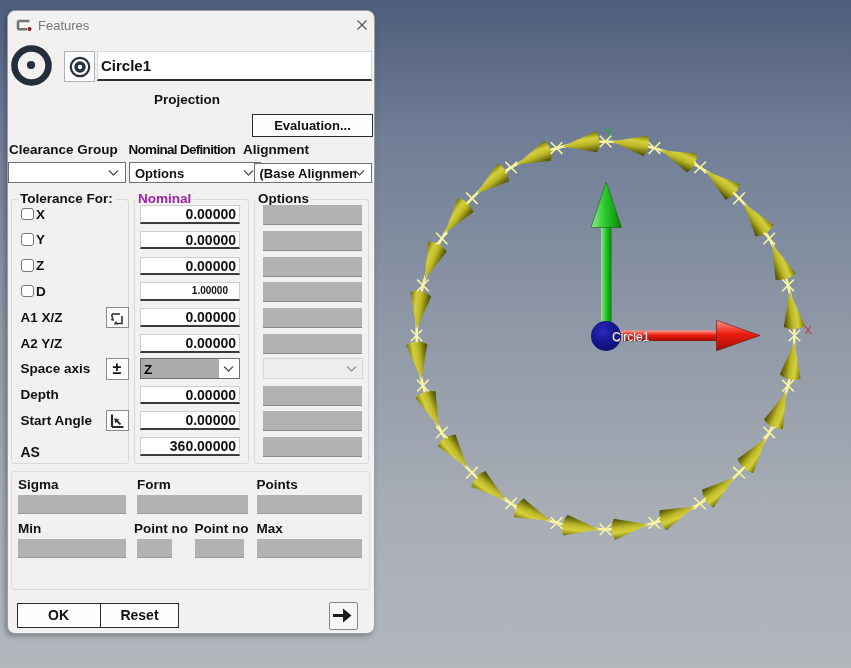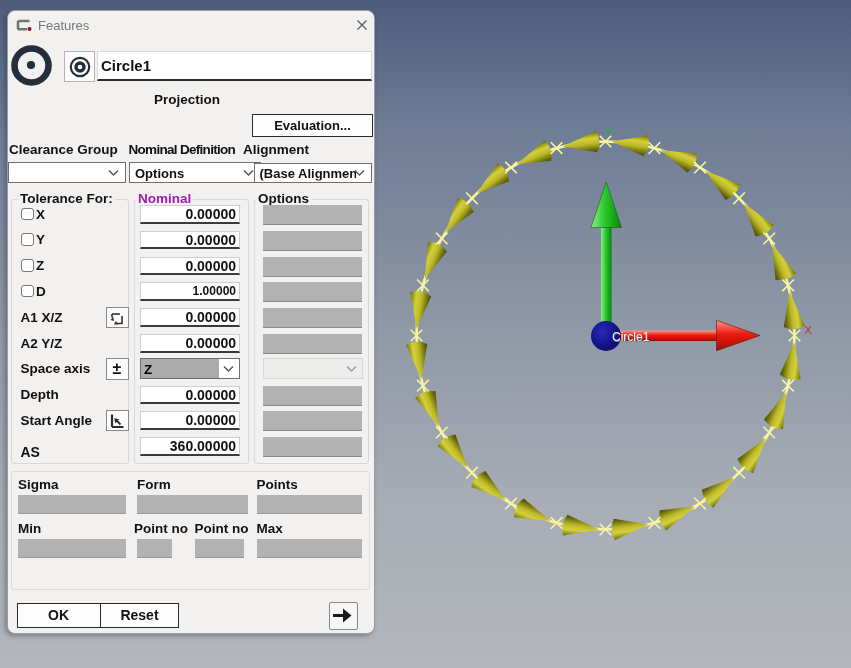--- a/index.html
+++ b/index.html
@@ -346,21 +346,21 @@
 <div style="position:absolute;left:36px;top:232.3px;font-weight:bold;font-size:13.5px;color:#111;white-space:nowrap;">Y</div>
 <div style="position:absolute;left:21px;top:233.3px;width:12.5px;height:12.5px;background:#fff;border:1.5px solid #777;border-radius:3px;box-sizing:border-box"></div>
 <div style="position:absolute;left:140px;top:230.8px;width:100px;height:18.5px;background:#fff;border:1px solid #cfcfcf;border-bottom:2px solid #3a3a3a;box-sizing:border-box;font-weight:bold;font-size:14px;color:#111;text-align:right;padding-right:3px;line-height:16px">0.00000</div>
 <div style="position:absolute;left:263px;top:230.8px;width:99px;height:19px;background:#b2b2b2;border-bottom:1px solid #8a8a8a"></div>
 <div style="position:absolute;left:36px;top:258.1px;font-weight:bold;font-size:13.5px;color:#111;white-space:nowrap;">Z</div>
 <div style="position:absolute;left:21px;top:259.1px;width:12.5px;height:12.5px;background:#fff;border:1.5px solid #777;border-radius:3px;box-sizing:border-box"></div>
 <div style="position:absolute;left:140px;top:256.6px;width:100px;height:18.5px;background:#fff;border:1px solid #cfcfcf;border-bottom:2px solid #3a3a3a;box-sizing:border-box;font-weight:bold;font-size:14px;color:#111;text-align:right;padding-right:3px;line-height:16px">0.00000</div>
 <div style="position:absolute;left:263px;top:256.6px;width:99px;height:19px;background:#b2b2b2;border-bottom:1px solid #8a8a8a"></div>
 <div style="position:absolute;left:36px;top:283.9px;font-weight:bold;font-size:13.5px;color:#111;white-space:nowrap;">D</div>
 <div style="position:absolute;left:21px;top:284.9px;width:12.5px;height:12.5px;background:#fff;border:1.5px solid #777;border-radius:3px;box-sizing:border-box"></div>
-<div style="position:absolute;left:140px;top:282.4px;width:100px;height:18.5px;background:#fff;border:1px solid #cfcfcf;border-bottom:2px solid #3a3a3a;box-sizing:border-box;font-weight:bold;font-size:12px;color:#111;text-align:right;padding-right:3px;line-height:16px">1.00000</div>
+<div style="position:absolute;left:140px;top:282.4px;width:100px;height:18.5px;background:#fff;border:1px solid #cfcfcf;border-bottom:2px solid #3a3a3a;box-sizing:border-box;font-weight:bold;font-size:10px;color:#111;text-align:right;padding-right:11px;line-height:16px">1.00000</div>
 <div style="position:absolute;left:263px;top:282.4px;width:99px;height:19px;background:#b2b2b2;border-bottom:1px solid #8a8a8a"></div>
 <div style="position:absolute;left:20.5px;top:309.7px;font-weight:bold;font-size:13.5px;color:#111;white-space:nowrap;">A1 X/Z</div>
 <div style="position:absolute;left:140px;top:308.2px;width:100px;height:18.5px;background:#fff;border:1px solid #cfcfcf;border-bottom:2px solid #3a3a3a;box-sizing:border-box;font-weight:bold;font-size:14px;color:#111;text-align:right;padding-right:3px;line-height:16px">0.00000</div>
 <div style="position:absolute;left:263px;top:308.2px;width:99px;height:19px;background:#b2b2b2;border-bottom:1px solid #8a8a8a"></div>
 <div style="position:absolute;left:20.5px;top:335.5px;font-weight:bold;font-size:13.5px;color:#111;white-space:nowrap;">A2 Y/Z</div>
 <div style="position:absolute;left:140px;top:334.0px;width:100px;height:18.5px;background:#fff;border:1px solid #cfcfcf;border-bottom:2px solid #3a3a3a;box-sizing:border-box;font-weight:bold;font-size:14px;color:#111;text-align:right;padding-right:3px;line-height:16px">0.00000</div>
 <div style="position:absolute;left:263px;top:334.0px;width:99px;height:19px;background:#b2b2b2;border-bottom:1px solid #8a8a8a"></div>
 <div style="position:absolute;left:20.5px;top:361.3px;font-weight:bold;font-size:13.5px;color:#111;white-space:nowrap;">Space axis</div>
 <div style="position:absolute;left:140px;top:358.3px;width:100px;height:20.5px;border:1px solid #6f6f6f;background:#fff;box-sizing:border-box">
       <div style="position:absolute;left:0;top:0;width:78px;height:100%;background:#ababab"></div>

